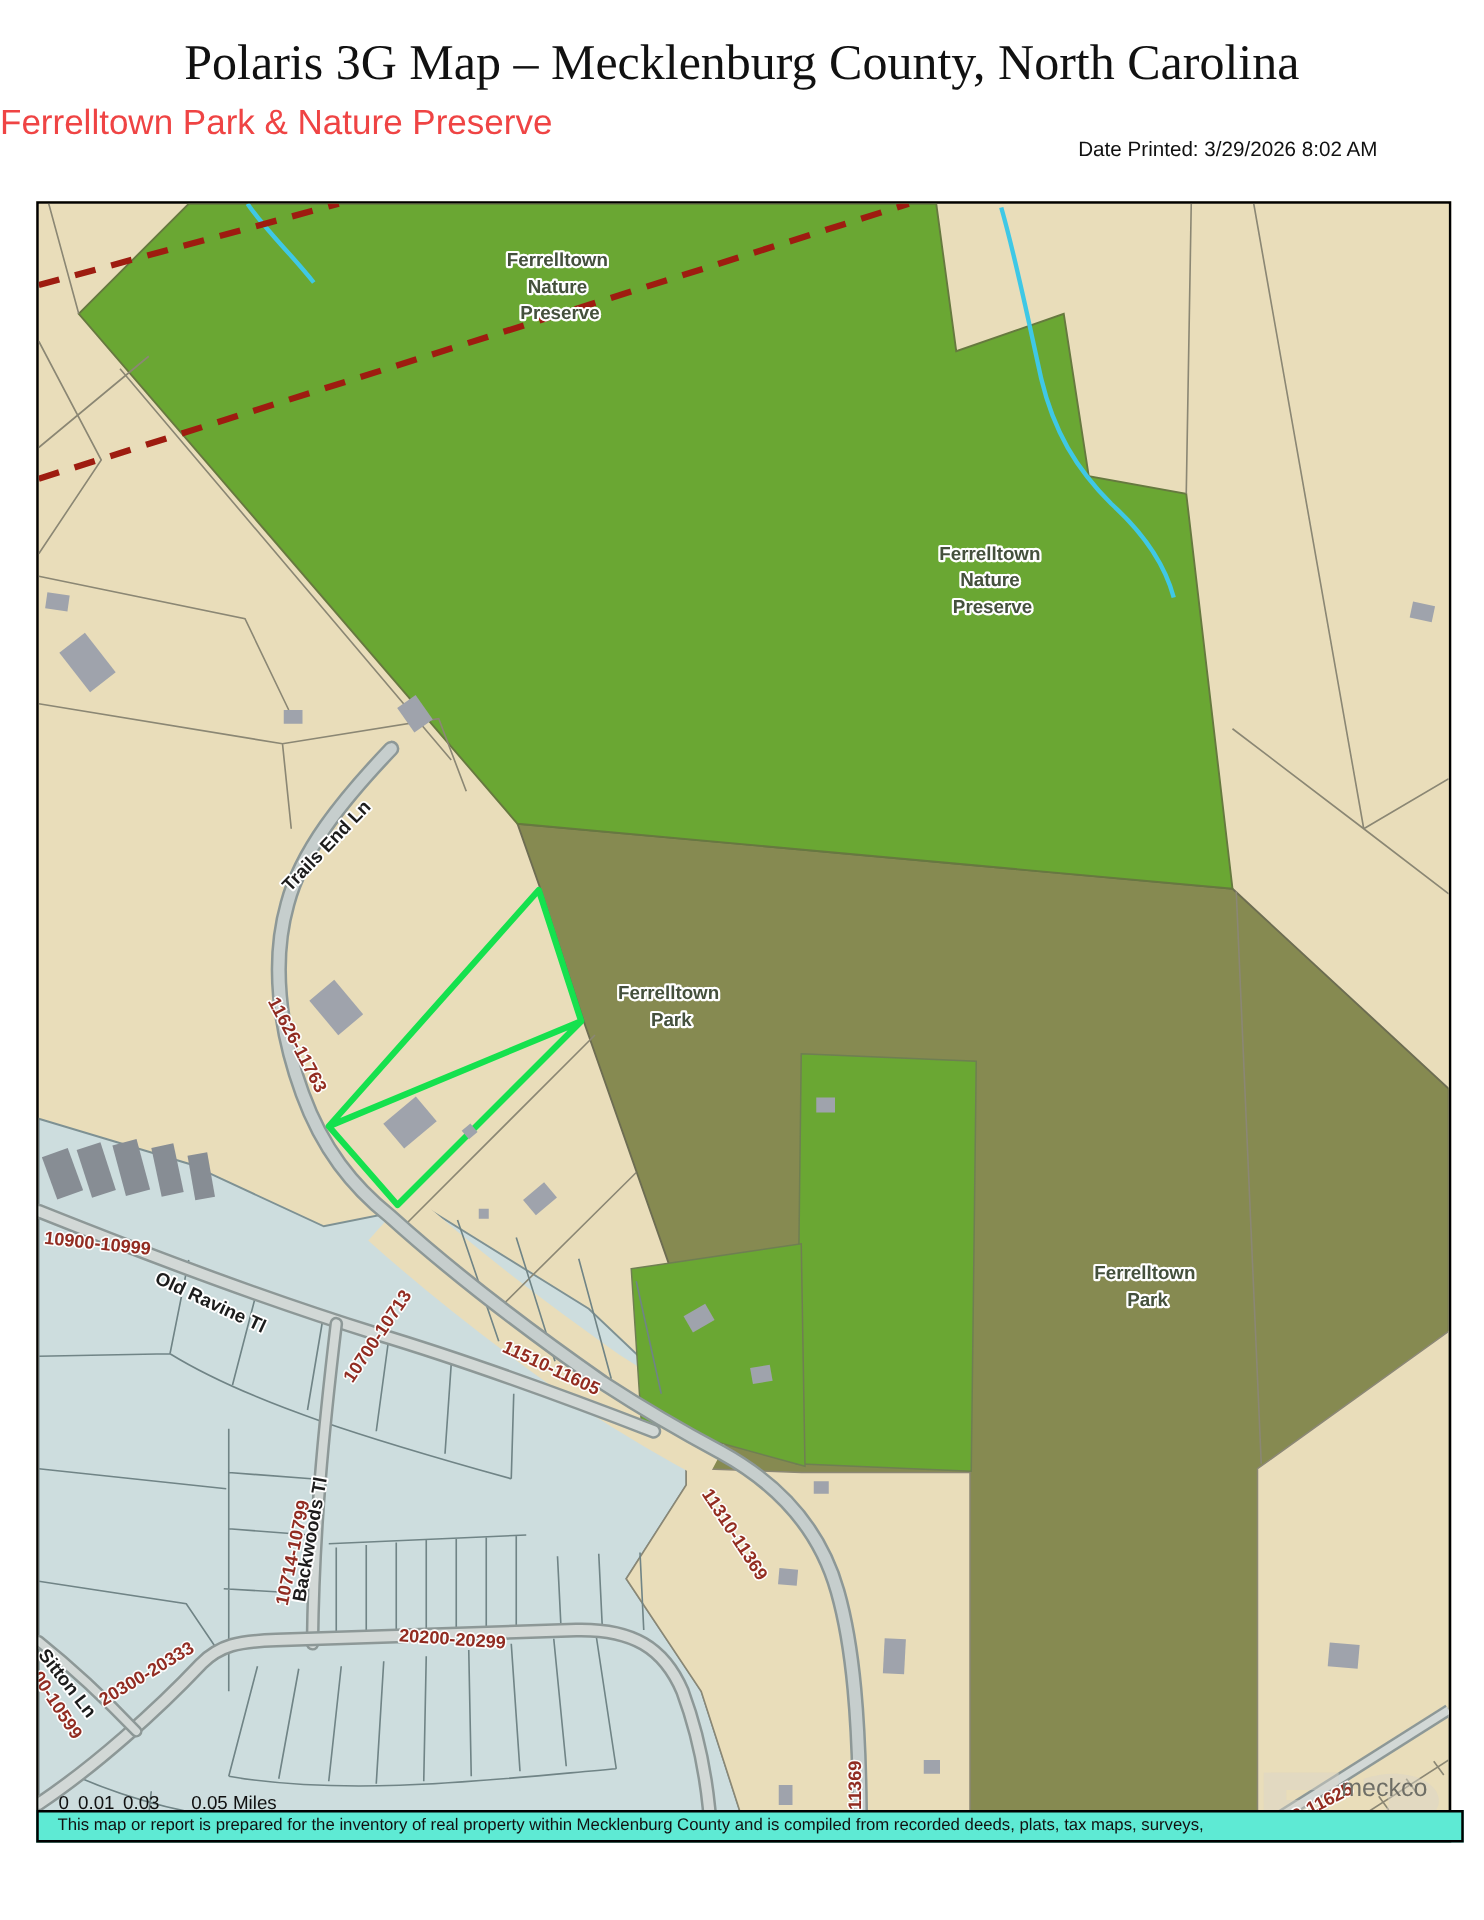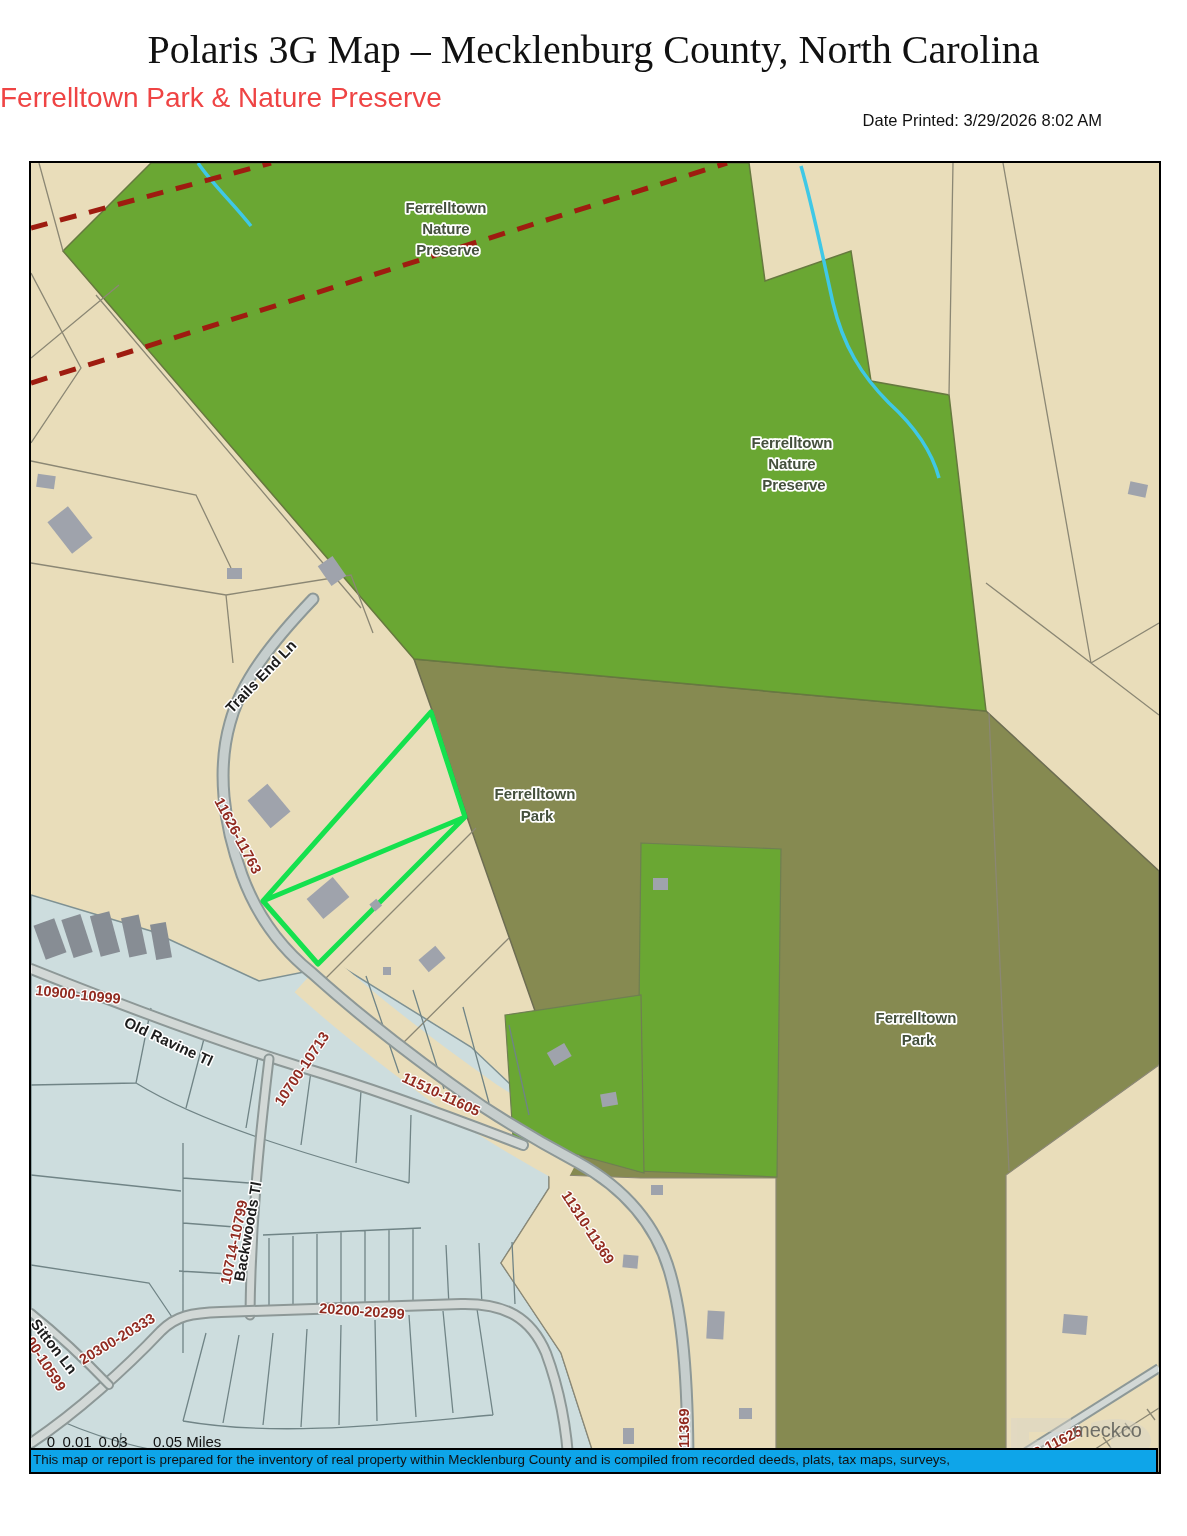--- a/index.html
+++ b/index.html
@@ -7,21 +7,21 @@
         font-family:"Liberation Sans",sans-serif;}
   .title{position:absolute;top:26px;left:0;width:1187px;text-align:center;
          font-family:"Liberation Serif",serif;font-weight:normal;font-size:40px;color:#111;}
   .subtitle{position:absolute;top:82px;left:0;width:1140px;text-align:left;
          font-family:"Liberation Sans",sans-serif;font-size:28px;color:#ef4444;}
   .dateprinted{position:absolute;top:111px;right:85px;font-size:16.5px;color:#111;}
   .map-frame{position:absolute;left:29px;top:139px;width:1128px;height:1309px;
          border:2px solid #000;background:#e9ddba;margin-top:22px;}
   .map-frame svg{display:block;width:1128px;height:1309px;}
   .disclaimer{position:absolute;left:29px;top:1448px;width:1120px;border:2px solid #000;
-         background:#0ea5e9;padding:1px 3px 4px 2px;font-size:13.4px;line-height:17px;color:#111;}
+         background:#5eead4;padding:1px 3px 4px 15px;font-size:13.4px;line-height:17px;color:#111;}
   .disclaimer span{display:block;white-space:nowrap;overflow:hidden;}
   
   text{font-family:"Liberation Sans",sans-serif;}
   .lbl-region{font-size:15px;font-weight:bold;fill:#44503c;stroke:#ffffff;stroke-width:3.5px;
          paint-order:stroke;stroke-linejoin:round;}
   .lbl-street{font-size:15px;font-weight:bold;fill:#1c1c1c;stroke:#ffffff;stroke-width:3px;
          paint-order:stroke;stroke-linejoin:round;}
   .lbl-addr{font-size:14.5px;font-weight:bold;fill:#8f2318;stroke:#ffffff;stroke-width:2.6px;
          paint-order:stroke;stroke-linejoin:round;opacity:.95;}
   .lbl-scale{font-size:15px;fill:#111;}

